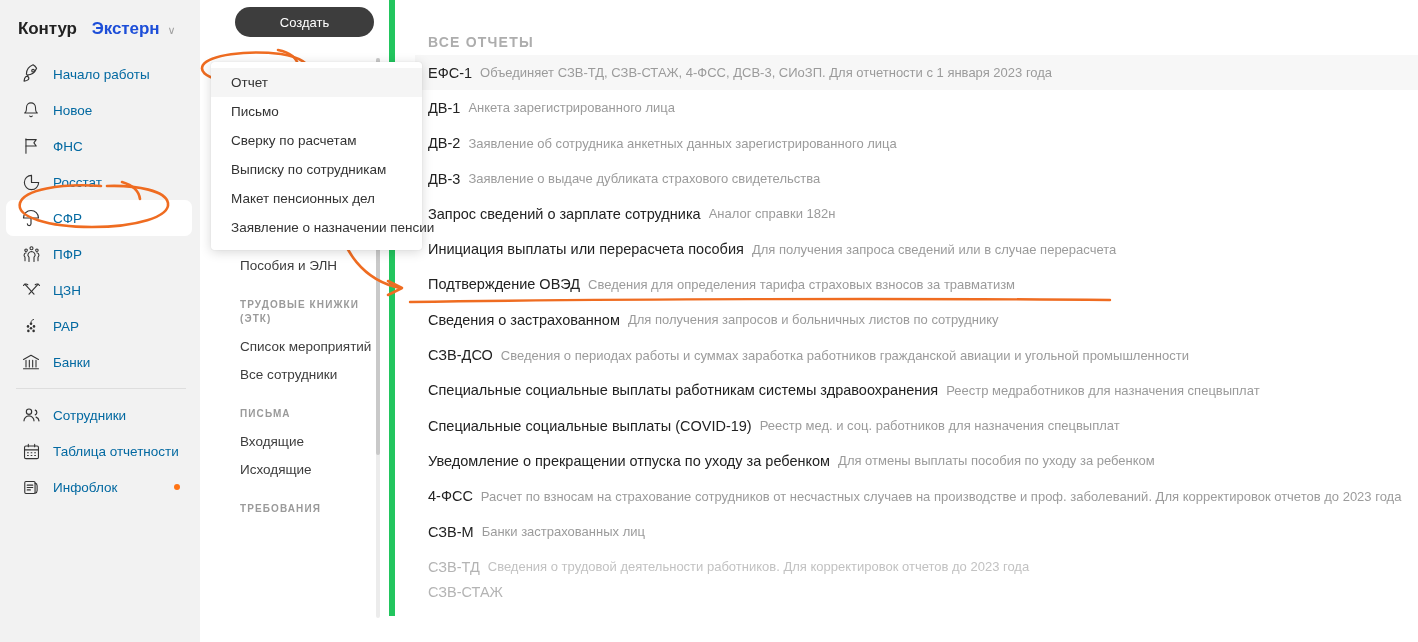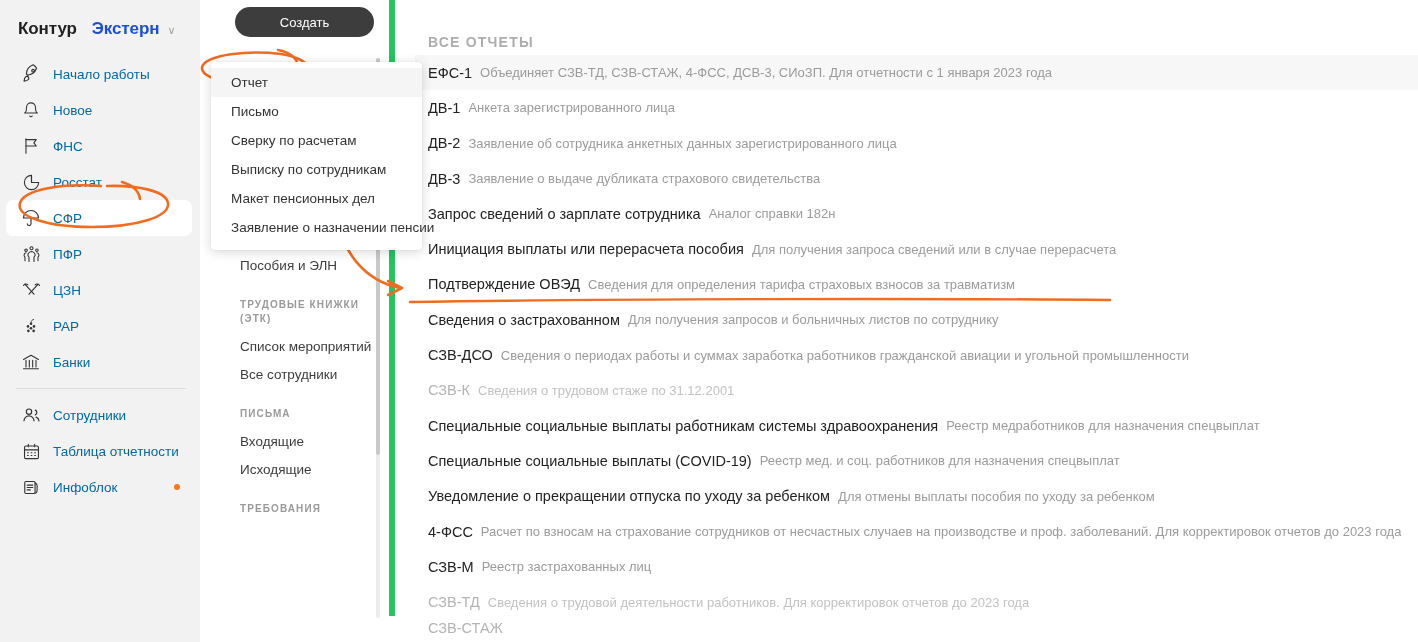--- a/index.html
+++ b/index.html
@@ -373,42 +373,38 @@
       </div>
       <div class="row">
         <span class="name">Сведения о застрахованном</span>
         <span class="desc">Для получения запросов и больничных листов по сотруднику</span>
       </div>
       <div class="row">
         <span class="name">СЗВ-ДСО</span>
         <span class="desc">Сведения о периодах работы и суммах заработка работников гражданской авиации и угольной промышленности</span>
       </div>
       <div class="row">
-        <span class="name dim">СЗВ-К</span>
-        <span class="desc dim">Сведения о трудовом стаже по 31.12.2001</span>
-      </div>
-      <div class="row">
         <span class="name">Специальные социальные выплаты работникам системы здравоохранения</span>
         <span class="desc">Реестр медработников для назначения спецвыплат</span>
       </div>
       <div class="row">
         <span class="name">Специальные социальные выплаты (COVID-19)</span>
         <span class="desc">Реестр мед. и соц. работников для назначения спецвыплат</span>
       </div>
       <div class="row">
         <span class="name">Уведомление о прекращении отпуска по уходу за ребенком</span>
         <span class="desc">Для отмены выплаты пособия по уходу за ребенком</span>
       </div>
       <div class="row">
         <span class="name">4-ФСС</span>
         <span class="desc">Расчет по взносам на страхование сотрудников от несчастных случаев на производстве и проф. заболеваний. Для корректировок отчетов до 2023 года</span>
       </div>
       <div class="row">
         <span class="name">СЗВ-М</span>
-        <span class="desc">Реестр застрахованных лиц</span>
+        <span class="desc">Банки застрахованных лиц</span>
       </div>
       <div class="row">
         <span class="name dim">СЗВ-ТД</span>
         <span class="desc dim">Сведения о трудовой деятельности работников. Для корректировок отчетов до 2023 года</span>
       </div>
       <div class="row cut">
         <span class="name dim">СЗВ-СТАЖ</span>
         <span class="desc dim"></span>
       </div>
     </div>

